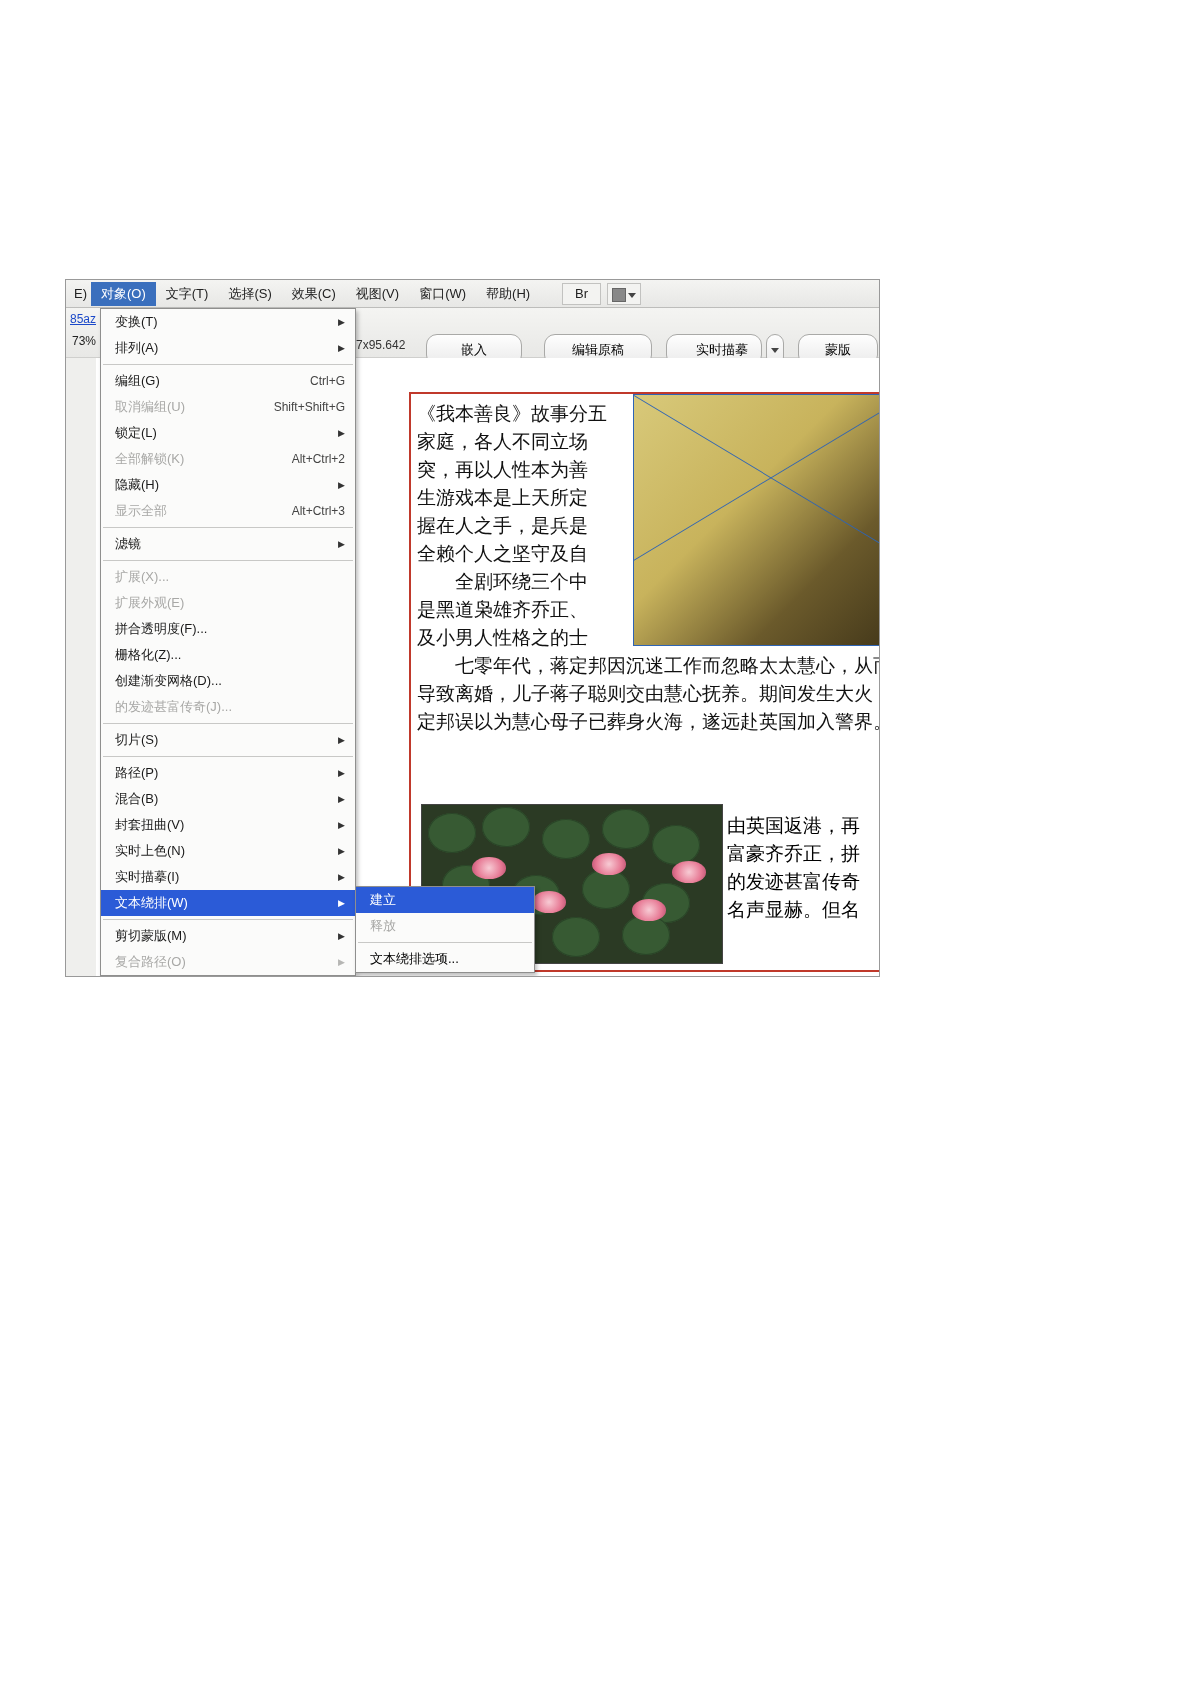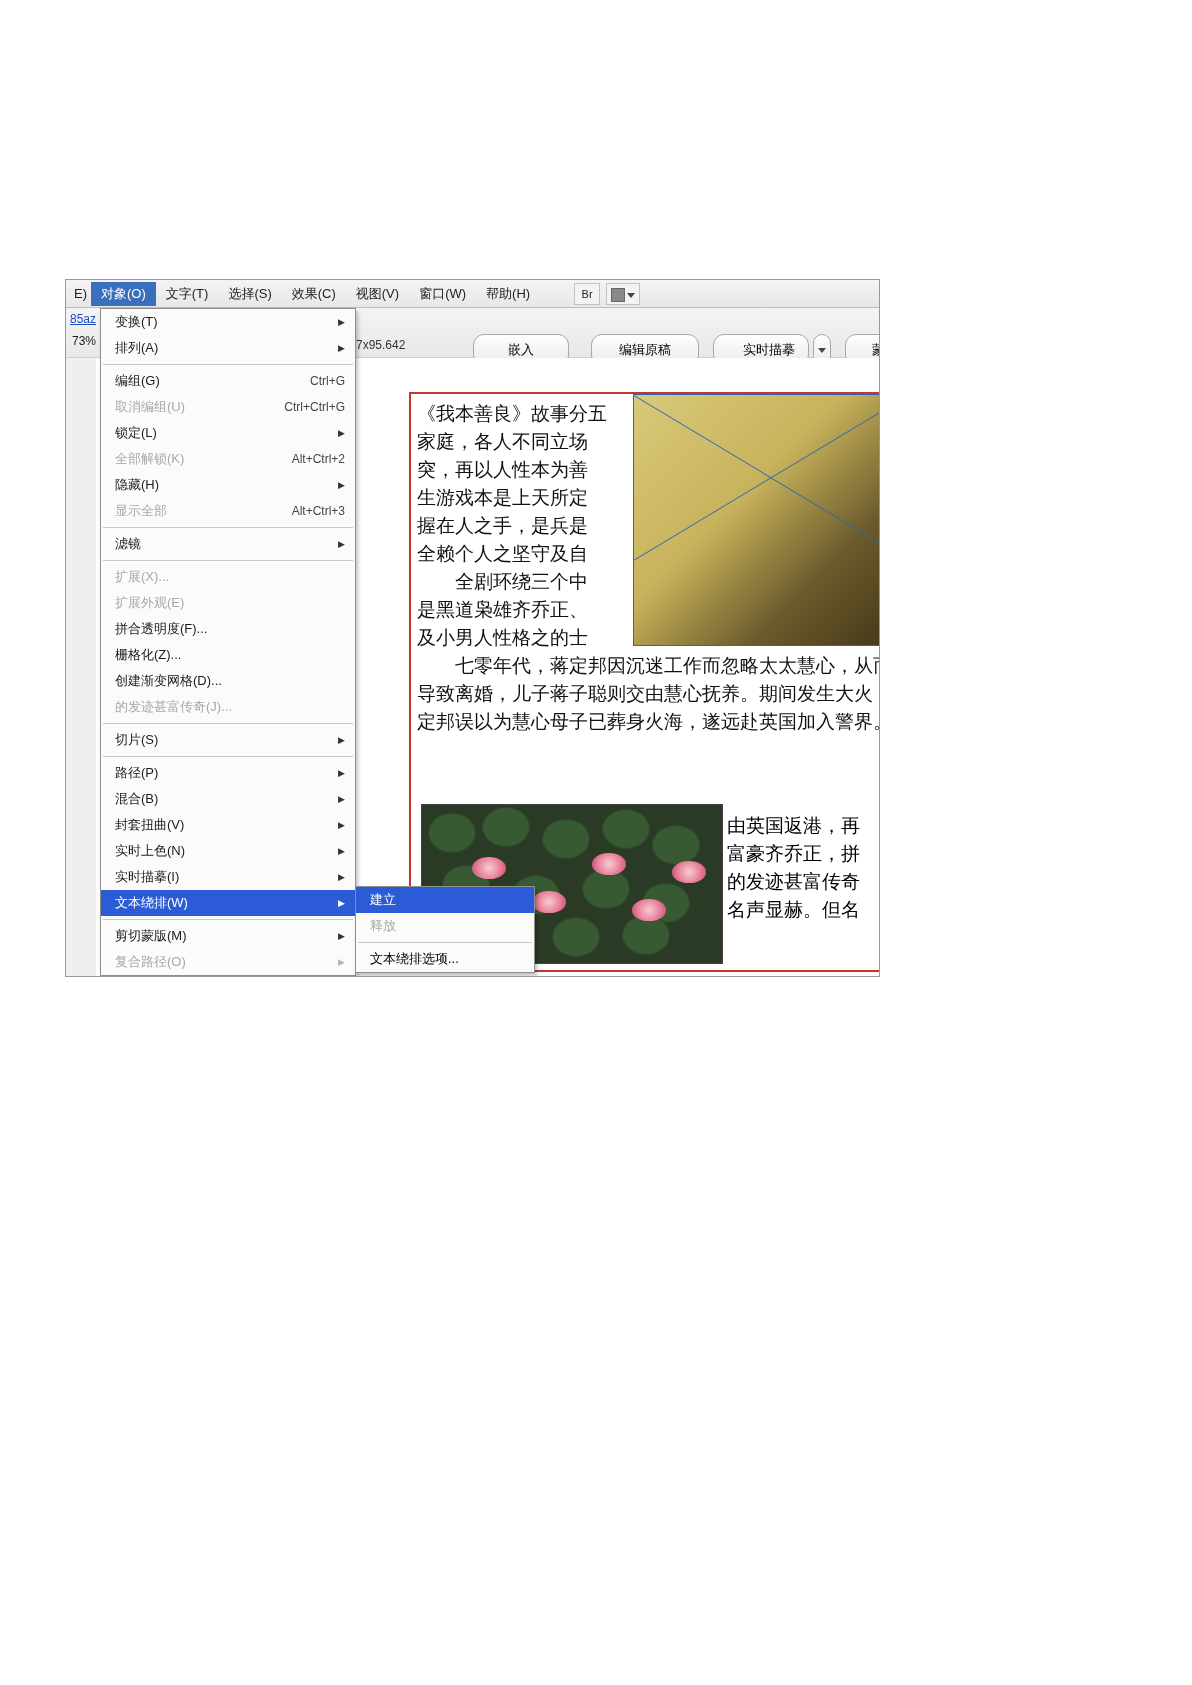--- a/index.html
+++ b/index.html
@@ -38,26 +38,26 @@
   .menubar .menu-item {
     padding: 3px 10px 3px 10px;
     cursor: default;
   }
   .menubar .menu-item.active {
     background: #3a6fbd;
     color: #fff;
   }
   .menubar .spacer { flex: 0 0 18px; }
   .menubar .icon-btn {
-    width: 26px; height: 22px;
-    margin-left: 16px;
+    width: 39px; height: 22px;
+    margin-left: 4px;
     border: 1px solid #c2c2c0;
     background: #f3f3f1;
     display: flex; align-items: center; justify-content: center;
-    font-size: 11px;
+    font-size: 13px;
   }
   .menubar .workspace-btn {
     width: 34px; height: 22px;
     margin-left: 6px;
     border: 1px solid #c2c2c0;
     background: #f3f3f1;
     position: relative;
   }
   .workspace-btn::before{
     content:""; position:absolute; left:4px; top:4px; width:12px; height:12px;
@@ -91,21 +91,20 @@
   }
   .controlbar .btn {
     position: absolute;
     height: 32px;
     background: linear-gradient(#fefefe,#eaeaea);
     border: 1px solid #a9a9a7;
     border-radius: 11px;
     font-size: 13px;
     display: flex; align-items: center; justify-content: center;
     cursor: default;
-    margin-left: 47px;
   }
   .btn-embed { left: 360px; top: 26px; width: 96px; }
   .btn-editorig { left: 478px; top: 26px; width: 108px; }
   .btn-livetrace { left: 600px; top: 26px; width: 96px; padding-left: 16px; }
   .btn-livetrace-dd { left: 700px; top: 26px; width: 18px; }
   .btn-livetrace-dd::after{
     content:""; border-left:4px solid transparent;border-right:4px solid transparent;border-top:5px solid #444;
   }
   .btn-mask { left: 732px; top: 26px; width: 80px; }
 
@@ -294,21 +293,21 @@
       <div class="row has-sub">
         <span class="lbl">排列(A)</span>
       </div>
       <div class="sep"></div>
       <div class="row">
         <span class="lbl">编组(G)</span>
         <span class="accel">Ctrl+G</span>
       </div>
       <div class="row disabled">
         <span class="lbl">取消编组(U)</span>
-        <span class="accel">Ctrl+Ctrl+G</span>
+        <span class="accel">Shift+Shift+G</span>
       </div>
       <div class="row has-sub">
         <span class="lbl">锁定(L)</span>
       </div>
       <div class="row disabled">
         <span class="lbl">全部解锁(K)</span>
         <span class="accel">Alt+Ctrl+2</span>
       </div>
       <div class="row has-sub">
         <span class="lbl">隐藏(H)</span>

